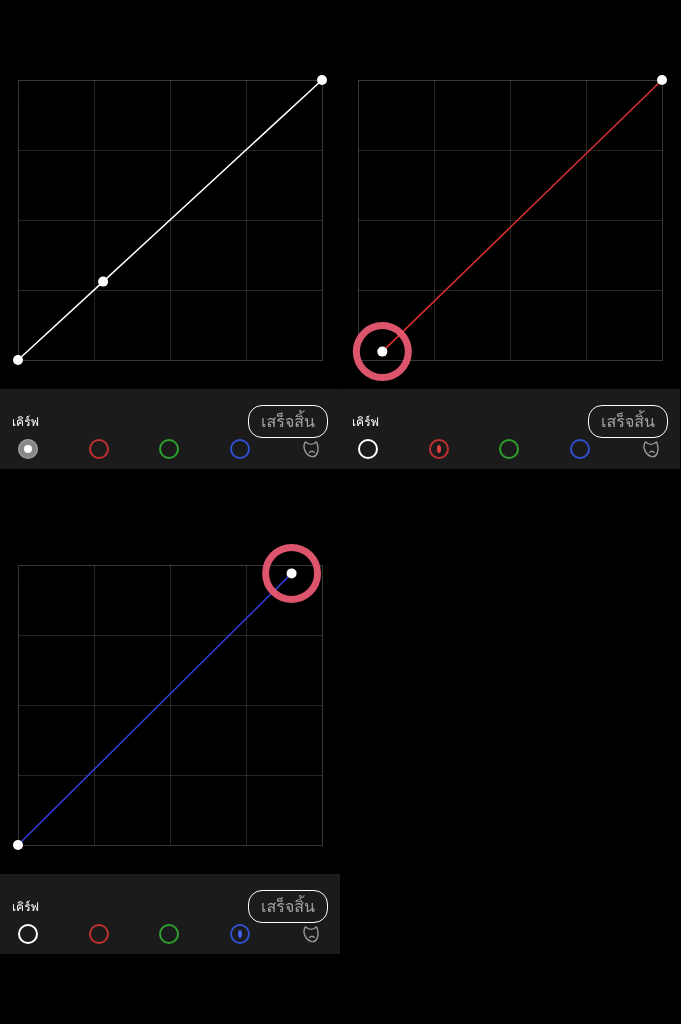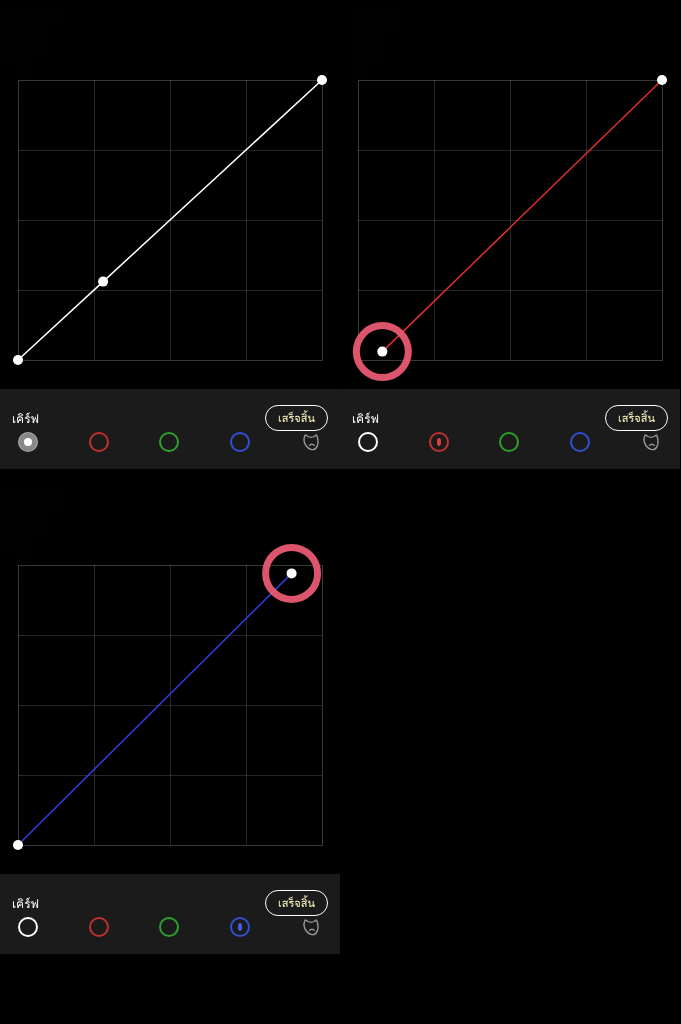--- a/index.html
+++ b/index.html
@@ -11,24 +11,24 @@
      linear-gradient(120deg,rgba(10,20,30,.9),rgba(0,0,0,.95)),
      radial-gradient(ellipse at 70% 40%,rgba(40,90,140,.7),transparent 60%),
      radial-gradient(ellipse at 30% 80%,rgba(20,40,60,.5),transparent 60%);
      filter:blur(1px)}
   .curve-box{position:absolute;left:18px;top:80px;width:304px;height:280px}
   .curve-grid line{stroke:rgba(255,255,255,.15);stroke-width:1;shape-rendering:crispEdges}
   .curve-grid rect{fill:none;stroke:rgba(255,255,255,.22);stroke-width:1;shape-rendering:crispEdges}
   .curve-line{fill:none;stroke-width:1.5}
   .curve-pt{fill:#fff}
   .hl-ring{fill:none;stroke:#e95a72;stroke-width:7;opacity:.95}
-  .toolbar{position:absolute;left:0;right:0;bottom:16px;height:80px;background:#1b1b1b;display:flex;flex-direction:column;justify-content:center;padding:8px 12px;box-sizing:border-box}
+  .toolbar{position:absolute;left:0;right:0;bottom:16px;height:80px;background:#1b1b1b;display:flex;flex-direction:column;justify-content:flex-start;padding:16px 12px;box-sizing:border-box}
   .tool-row1{display:flex;align-items:center;justify-content:space-between}
   .tool-label{color:#fff;font-size:12px}
-  .done-btn{border:1.5px solid #fff;color:#fef9c3;background:none;border-radius:14px;padding:3px 12px;font-size:11px;cursor:pointer}
+  .done-btn{border:1.5px solid #fff;color:#a3a3a3;background:none;border-radius:14px;padding:3px 12px;font-size:16px;cursor:pointer}
   .tool-row2{display:flex;align-items:center;justify-content:space-between;padding:0 6px}
   .chan{width:20px;height:20px;border-radius:50%;background:none;cursor:pointer;display:flex;align-items:center;justify-content:center;border:2px solid transparent;box-sizing:border-box}
   .chan-lum{border-color:#fff}
   .chan-red{border-color:#c03030}
   .chan-green{border-color:#2da02d}
   .chan-blue{border-color:#3050d0}
   .chan.active .dot{width:8px;height:8px;border-radius:50%;background:currentColor}
   .chan-lum.active{color:#aaa;border:none;background:#aaa}
   .chan-lum.active .dot{background:#fff;box-shadow:0 0 0 5px #888}
   .chan-red.active{color:#e04040}

